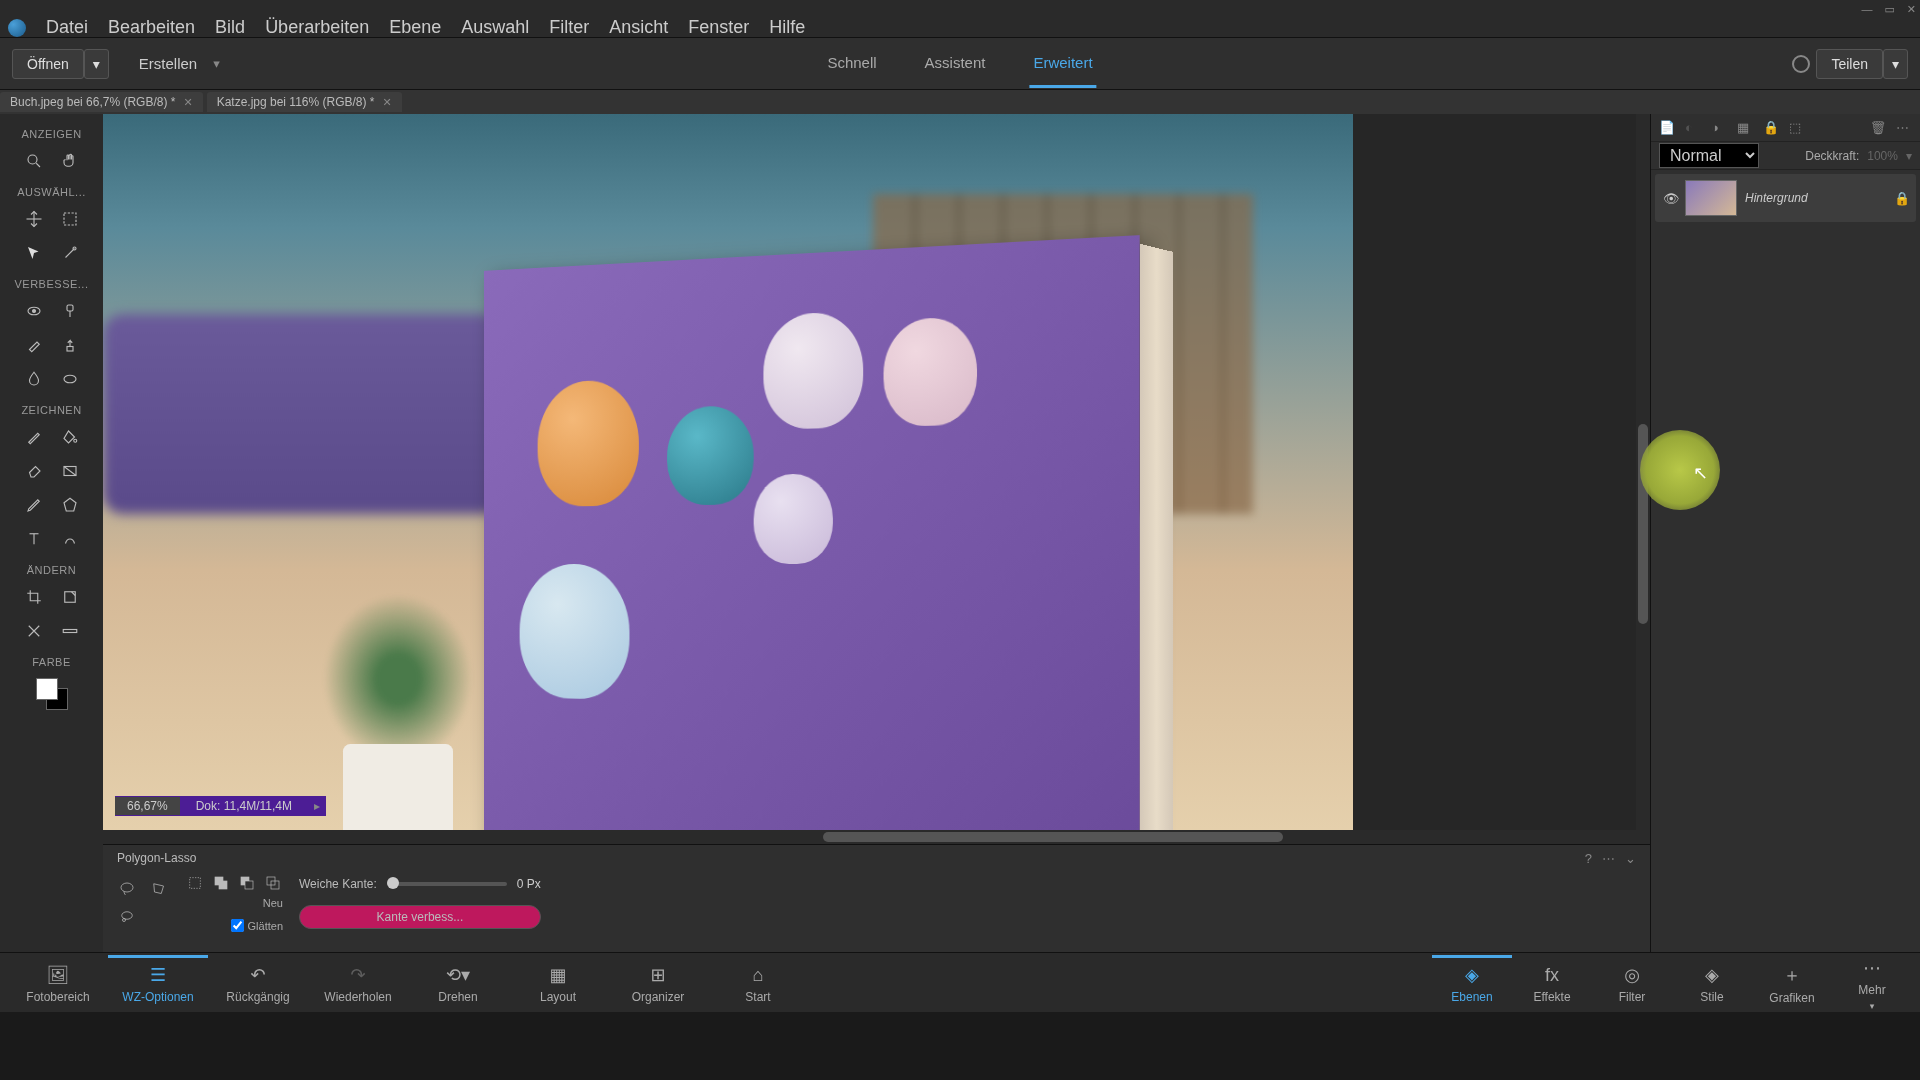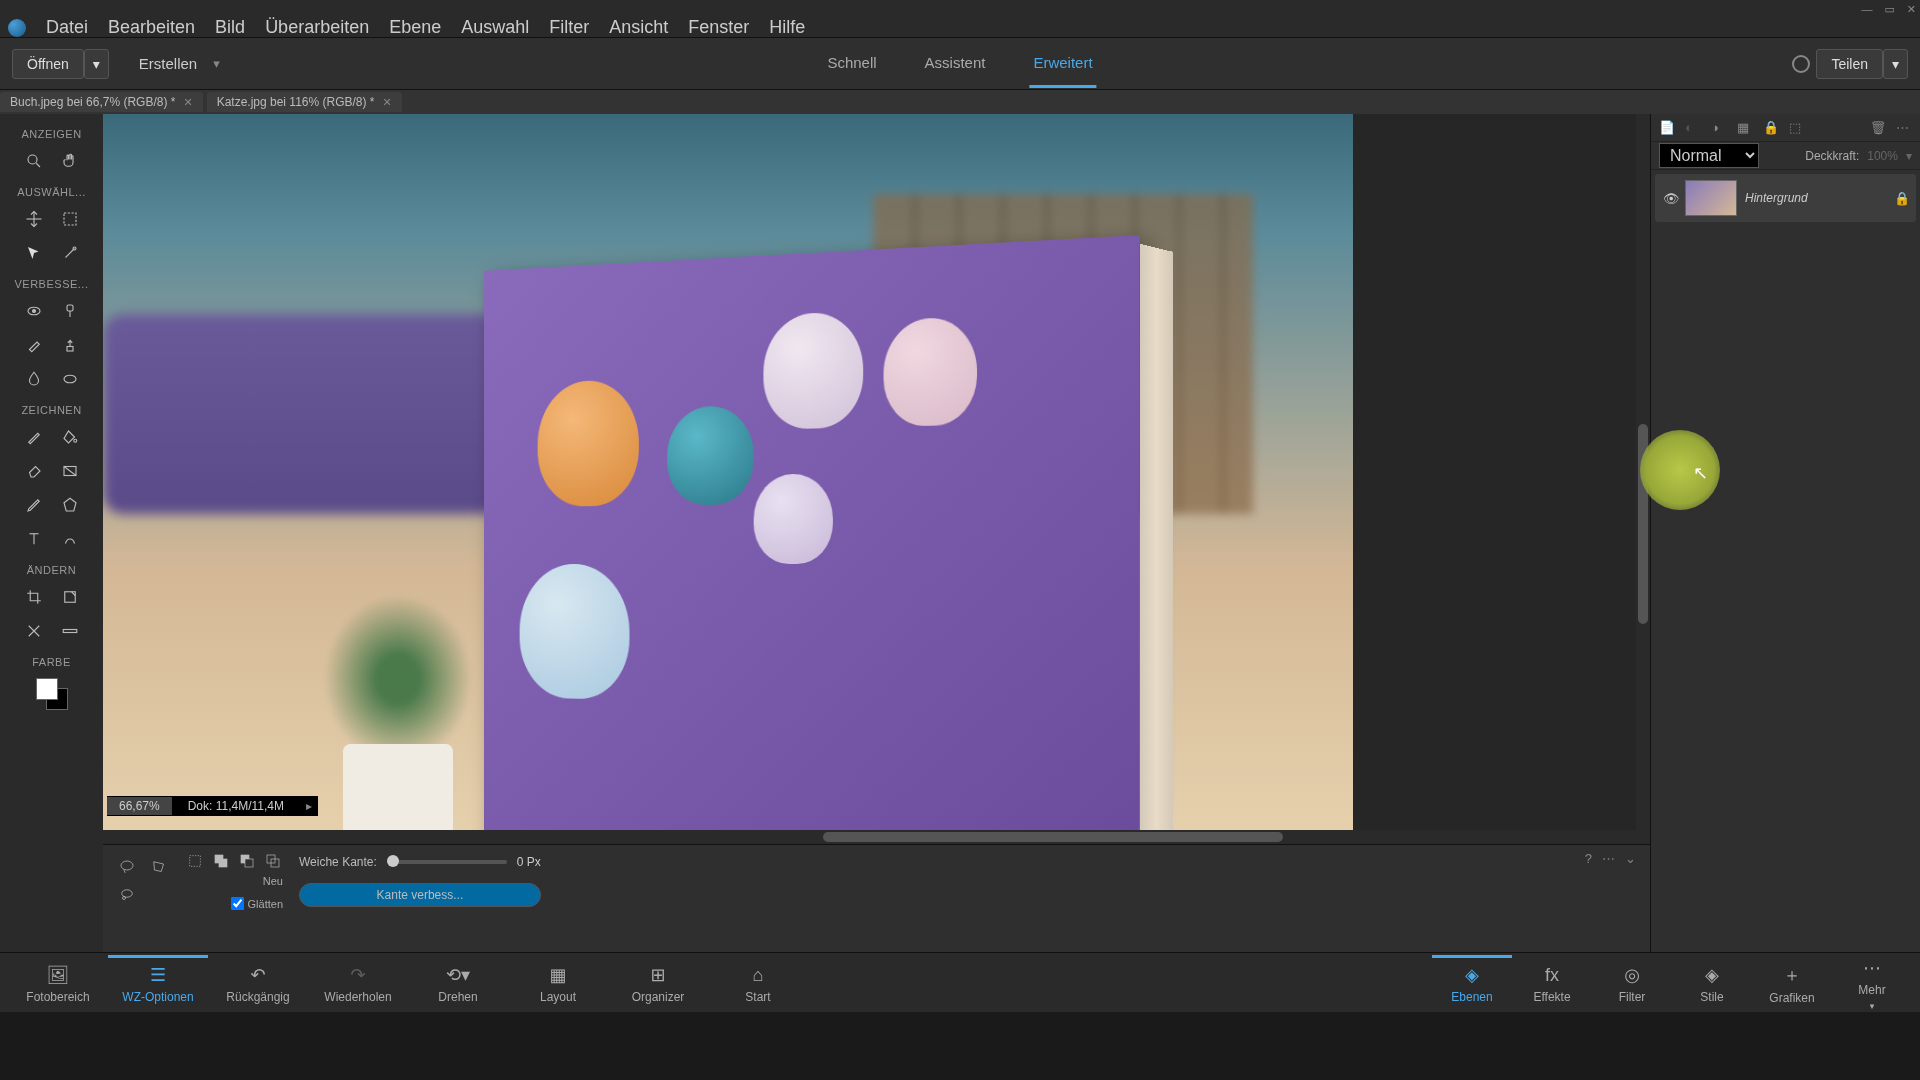--- a/index.html
+++ b/index.html
@@ -58,21 +58,21 @@
 .b5 { left: 40px; top: 310px; width: 120px; height: 140px; background: radial-gradient(circle at 35% 30%, #d8e8f0, #a8c8e0); }
 .b6 { left: 290px; top: 220px; width: 80px; height: 90px; background: radial-gradient(circle at 35% 30%, #e8e0f0, #c8b8d8); }
 .plant { position: absolute; left: 200px; top: 480px; width: 180px; height: 280px; }
 .pot { position: absolute; bottom: 0; left: 40px; width: 110px; height: 130px; background: #f0ece4; border-radius: 8px 8px 60px 60px / 8px 8px 40px 40px; }
 .leaves { position: absolute; top: 0; left: 20px; width: 150px; height: 170px; background: radial-gradient(ellipse at center, #4a7a4a 20%, transparent 70%); border-radius: 50%; filter: blur(2px); }
 .sofa { position: absolute; left: 0; top: 200px; width: 400px; height: 200px; background: linear-gradient(180deg, #6a5a9a, #5a4a8a); filter: blur(6px); border-radius: 20px; }
 .shelf { position: absolute; right: 100px; top: 80px; width: 380px; height: 320px; background: repeating-linear-gradient(90deg, #8a6a4a 0 40px, #6a4a2a 40px 44px), repeating-linear-gradient(180deg, transparent 0 80px, #6a4a2a 80px 84px); filter: blur(5px); opacity: 0.7; }
 
 .hscroll { height: 14px; background: #2a2a2a; position: relative; }
 .hscroll .thumb { position: absolute; left: 720px; width: 460px; height: 10px; top: 2px; background: #555; border-radius: 5px; }
-.status { position: absolute; bottom: 14px; left: 4px; height: 20px; background: #000000; display: flex; align-items: center; font-size: 12px; color: #ccc; }
+.status { position: absolute; bottom: 14px; left: 12px; height: 20px; background: #4c1d95; display: flex; align-items: center; font-size: 12px; color: #ccc; }
 .status .zoom { padding: 2px 12px; background: #444; }
 .status .doc { padding: 2px 16px; }
 
 
 .rightpanel { width: 270px; background: #2f2f2f; border-left: 1px solid #111; }
 .rp-icons { height: 28px; display: flex; align-items: center; padding: 0 8px; gap: 10px; border-bottom: 1px solid #222; }
 .rp-icons .ico { width: 16px; height: 16px; color: #888; }
 .rp-icons .spacer { flex: 1; }
 .rp-blend { height: 28px; display: flex; align-items: center; padding: 0 8px; gap: 8px; font-size: 12px; color: #aaa; border-bottom: 1px solid #222; }
 .rp-blend select { background: #000000; color: #ccc; border: 1px solid #555; padding: 2px 20px 2px 6px; font-size: 16px; }
@@ -88,21 +88,21 @@
 
 
 .tooloptions { height: 108px; background: #2f2f2f; border-top: 1px solid #111; padding: 6px 14px; position: relative; }
 .tooloptions .toolname { font-size: 12px; color: #bbb; margin-bottom: 8px; }
 .tooloptions .row { display: flex; align-items: center; gap: 16px; }
 .to-icon { width: 20px; height: 20px; display: flex; align-items: center; justify-content: center; }
 .to-group { display: flex; flex-direction: column; align-items: flex-end; gap: 4px; font-size: 11px; color: #aaa; }
 .to-group .icons { display: flex; gap: 6px; }
 .slider { width: 120px; height: 4px; background: #555; position: relative; border-radius: 2px; }
 .slider .knob { position: absolute; left: 0; top: -5px; width: 12px; height: 12px; background: #ccc; border-radius: 50%; }
-.refine-btn { background: #0369a1; border: 1px solid #555; color: #bbb; padding: 4px 14px; border-radius: 12px; font-size: 12px; }
+.refine-btn { background: #be185d; border: 1px solid #555; color: #bbb; padding: 4px 14px; border-radius: 12px; font-size: 12px; }
 .to-right-icons { position: absolute; right: 14px; top: 6px; display: flex; gap: 10px; align-items: center; color: #888; }
 
 
 .bottombar { height: 60px; background: #2a2a2a; border-top: 1px solid #111; display: flex; align-items: center; padding: 0 8px; }
 .bb-item { display: flex; flex-direction: column; align-items: center; justify-content: center; width: 100px; height: 56px; color: #aaa; font-size: 12px; cursor: pointer; gap: 4px; border-top: 3px solid transparent; }
 .bb-item.active { color: #4aa8e8; border-top-color: #4aa8e8; }
 .bb-item .ico { font-size: 18px; }
 .bb-spacer { flex: 1; }
 .bb-right { display: flex; }
 .bb-right .bb-item { width: 80px; }
@@ -365,20 +365,21 @@
         <span class="zoom">66,67%</span>
         <span class="doc">Dok: 11,4M/11,4M</span>
         <span style="padding:2px 6px;color:#888">▸</span>
       </div>
     </div>
     <div class="hscroll">
         <div class="thumb"></div>
       </div>
 
     <div class="tooloptions">
+      <div class="toolname">Polygon-Lasso</div>
       <div class="to-right-icons">
         <span>?</span>
         <span>⋯</span>
         <span>⌄</span>
       </div>
       <div class="row">
         <div style="display:flex;flex-direction:column;gap:8px">
           <div style="display:flex;gap:12px">
             <div class="to-icon">
                 <svg width="18" height="18" viewBox="0 0 24 24" stroke="#bbb" fill="none">

